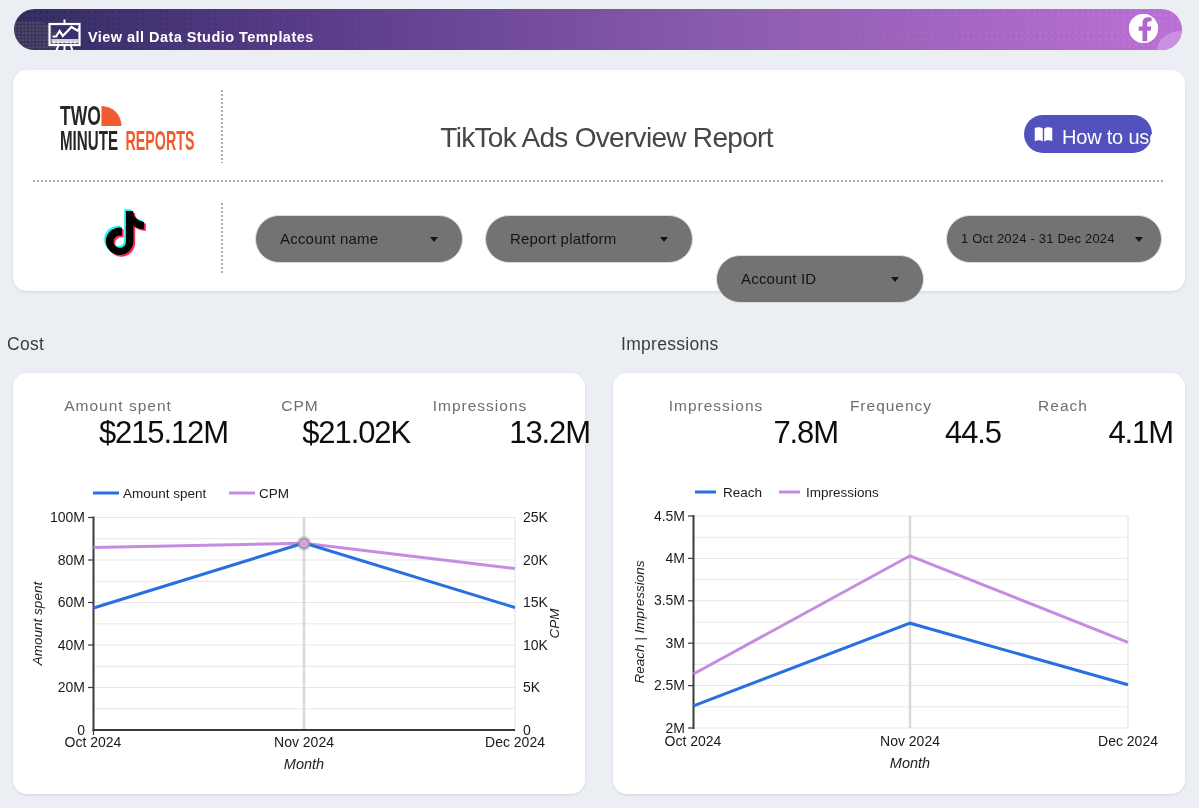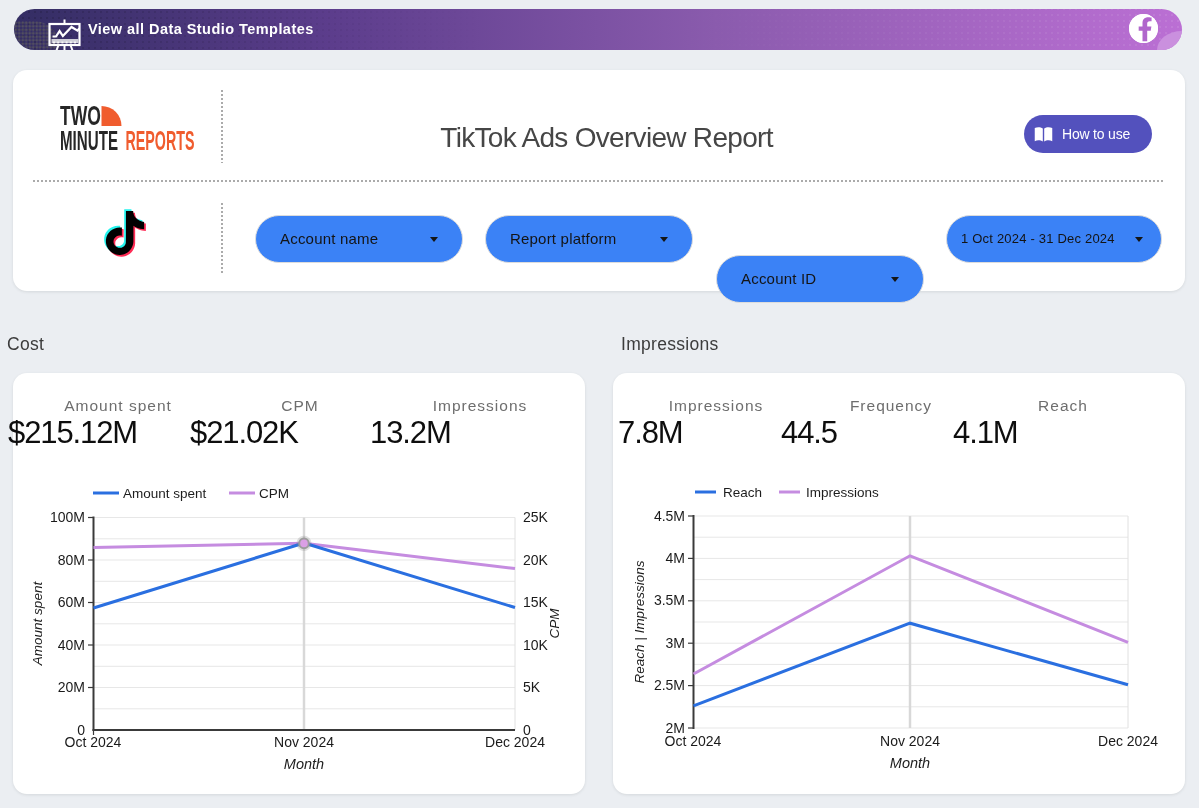--- a/index.html
+++ b/index.html
@@ -6,45 +6,45 @@
   html,body { width:1199px; height:808px; background:#ebeef2; font-family:"Liberation Sans", sans-serif; overflow:hidden; }
 
   
   #topbar { position:absolute; left:14px; top:9px; width:1168px; height:41px; border-radius:20.5px;
     background:linear-gradient(90deg,#332d63 0%, #5c3d8c 27%, #8a5bad 60%, #bb6fd4 100%); overflow:hidden; }
   #topbar .dots-l { position:absolute; inset:0; background-image:radial-gradient(rgba(0,0,0,.13) 1.0px, transparent 1.15px); background-size:6px 6px; -webkit-mask-image:linear-gradient(90deg,#000 0%, transparent 40%); }
   #topbar .dots-r { position:absolute; inset:0; background-image:radial-gradient(rgba(255,255,255,.09) 1.0px, transparent 1.15px); background-size:6px 6px; background-position:3px 3px; -webkit-mask-image:linear-gradient(90deg, transparent 55%, #000 100%); }
   #topbar .blob { position:absolute; left:0px; top:12px; width:46px; height:29px; border-bottom-left-radius:21.5px; border-top-right-radius:26px;
      background-image:radial-gradient(rgba(110,110,90,.50) 1.3px, transparent 1.45px); background-size:3.5px 3.5px; }
   #topbar .fold { position:absolute; right:0; bottom:0; width:25px; height:19px; background:#ca90de; border-top-left-radius:100% 100%; }
-  #topbar .bartext { position:absolute; left:74px; top:0; height:41px; line-height:41px; color:#fff; font-size:14.5px; font-weight:bold; letter-spacing:.45px;text-align:center; }
+  #topbar .bartext { position:absolute; left:74px; top:8px; height:41px; line-height:41px; color:#fff; font-size:14.5px; font-weight:bold; letter-spacing:.45px;text-align:center; }
   #topbar svg.easel { position:absolute; left:33px; top:9px; }
   #fb { position:absolute; left:1129px; top:14px; width:29px; height:29px; border-radius:50%; background:#fff; }
 
   
   #hcard { position:absolute; left:13px; top:70px; width:1172px; height:221px; background:#fff; border-radius:14px; box-shadow:0 1px 3px rgba(60,64,67,.12); }
   .vdot { position:absolute; width:2px; background-image:repeating-linear-gradient(180deg,#ababab 0 2px, transparent 2px 4px); }
   .hdot { position:absolute; height:2px; background-image:repeating-linear-gradient(90deg,#ababab 0 2px, transparent 2px 4px); }
   #logo { position:absolute; left:60px; top:103px; }
   #title { position:absolute; left:7px; top:122px; width:1199px; text-align:center; font-size:28px; color:#464646; letter-spacing:-0.7px; }
   #howto { position:absolute; left:1024px; top:115px; width:128px; height:38px; border-radius:19px; background:#5351bd; color:#fff; font-size:15px; }
-  #howto span { position:absolute; left:38px; top:11px; white-space:nowrap; font-size:14px; letter-spacing:-0.2px; }
+  #howto span { position:absolute; left:38px; top:11px; white-space:nowrap; font-size:20px; letter-spacing:-0.2px; }
   #howto svg { position:absolute; left:9px; top:9px; }
   #tiktok { position:absolute; left:103px; top:208px; }
-  .pill { position:absolute; top:215px; height:48px; border:1.4px solid #dcdcdc; border-radius:24px; background:#3b82f6; font-size:15px; color:#141414; }
+  .pill { position:absolute; top:215px; height:48px; border:1.4px solid #dcdcdc; border-radius:24px; background:#737373; font-size:15px; color:#141414; }
   .pill .lab { position:absolute; top:14px; left:24px; letter-spacing:.2px; }
   .caret { position:absolute; right:24px; top:21px; width:0; height:0; border-left:4.5px solid transparent; border-right:4.5px solid transparent; border-top:5.5px solid #151515; }
 
   
   .seclab { position:absolute; top:334px; font-size:17.5px; color:#3c3c3c; letter-spacing:.3px; }
   .card { position:absolute; top:373px; width:572px; height:421px; background:#fff; border-radius:14px; box-shadow:0 1px 3px rgba(60,64,67,.12); }
   #cardL { left:13px; }
   #cardR { left:613px; }
   .kpilab { position:absolute; top:397px; font-size:15.5px; color:#6e6e6e; letter-spacing:1px; text-align:center; width:220px; }
-  .kpival { position:absolute; top:415px; font-size:31px; color:#0e0e0e; letter-spacing:-1.1px; text-align:left; width:220px; }
+  .kpival { position:absolute; top:415px; font-size:31px; color:#0e0e0e; letter-spacing:-1.1px; text-align:right; width:220px; }
   svg.chart { position:absolute; top:373px; }
 </style>
 </head>
 <body>
 
 <div id="topbar">
   <div class="dots-l"></div>
   <div class="dots-r"></div>
   <div class="blob"></div>
   <div class="fold"></div>

